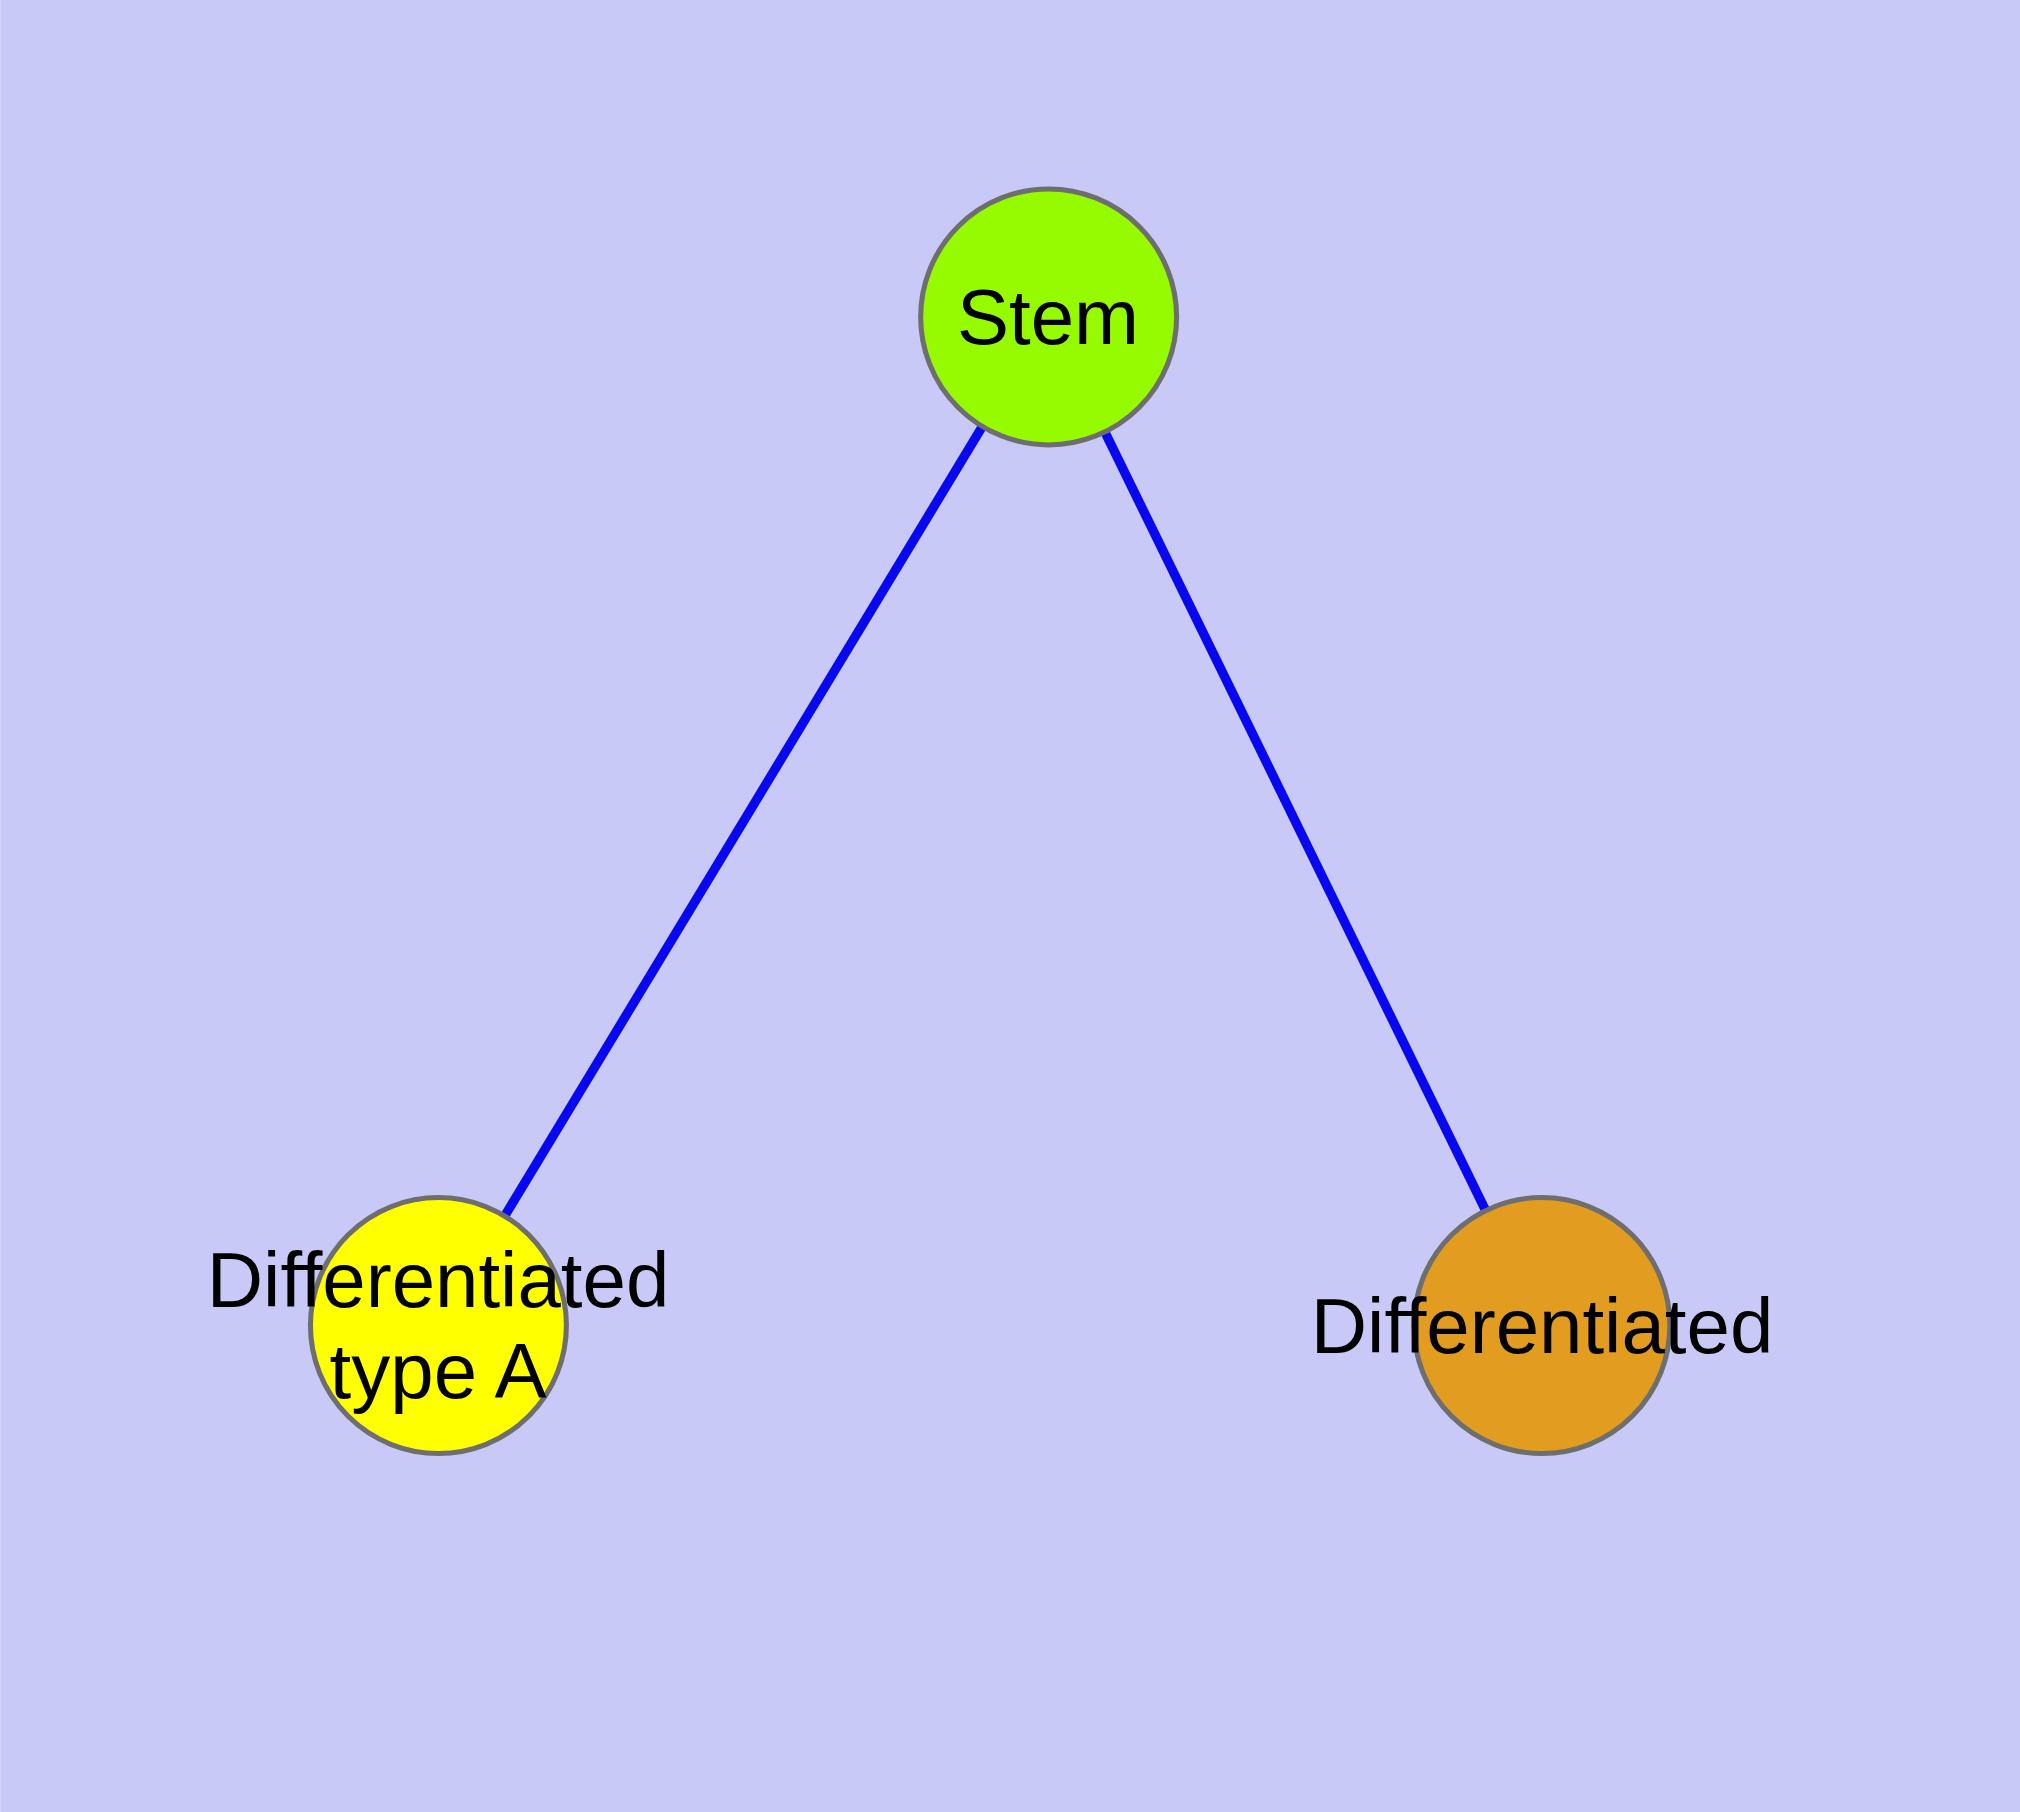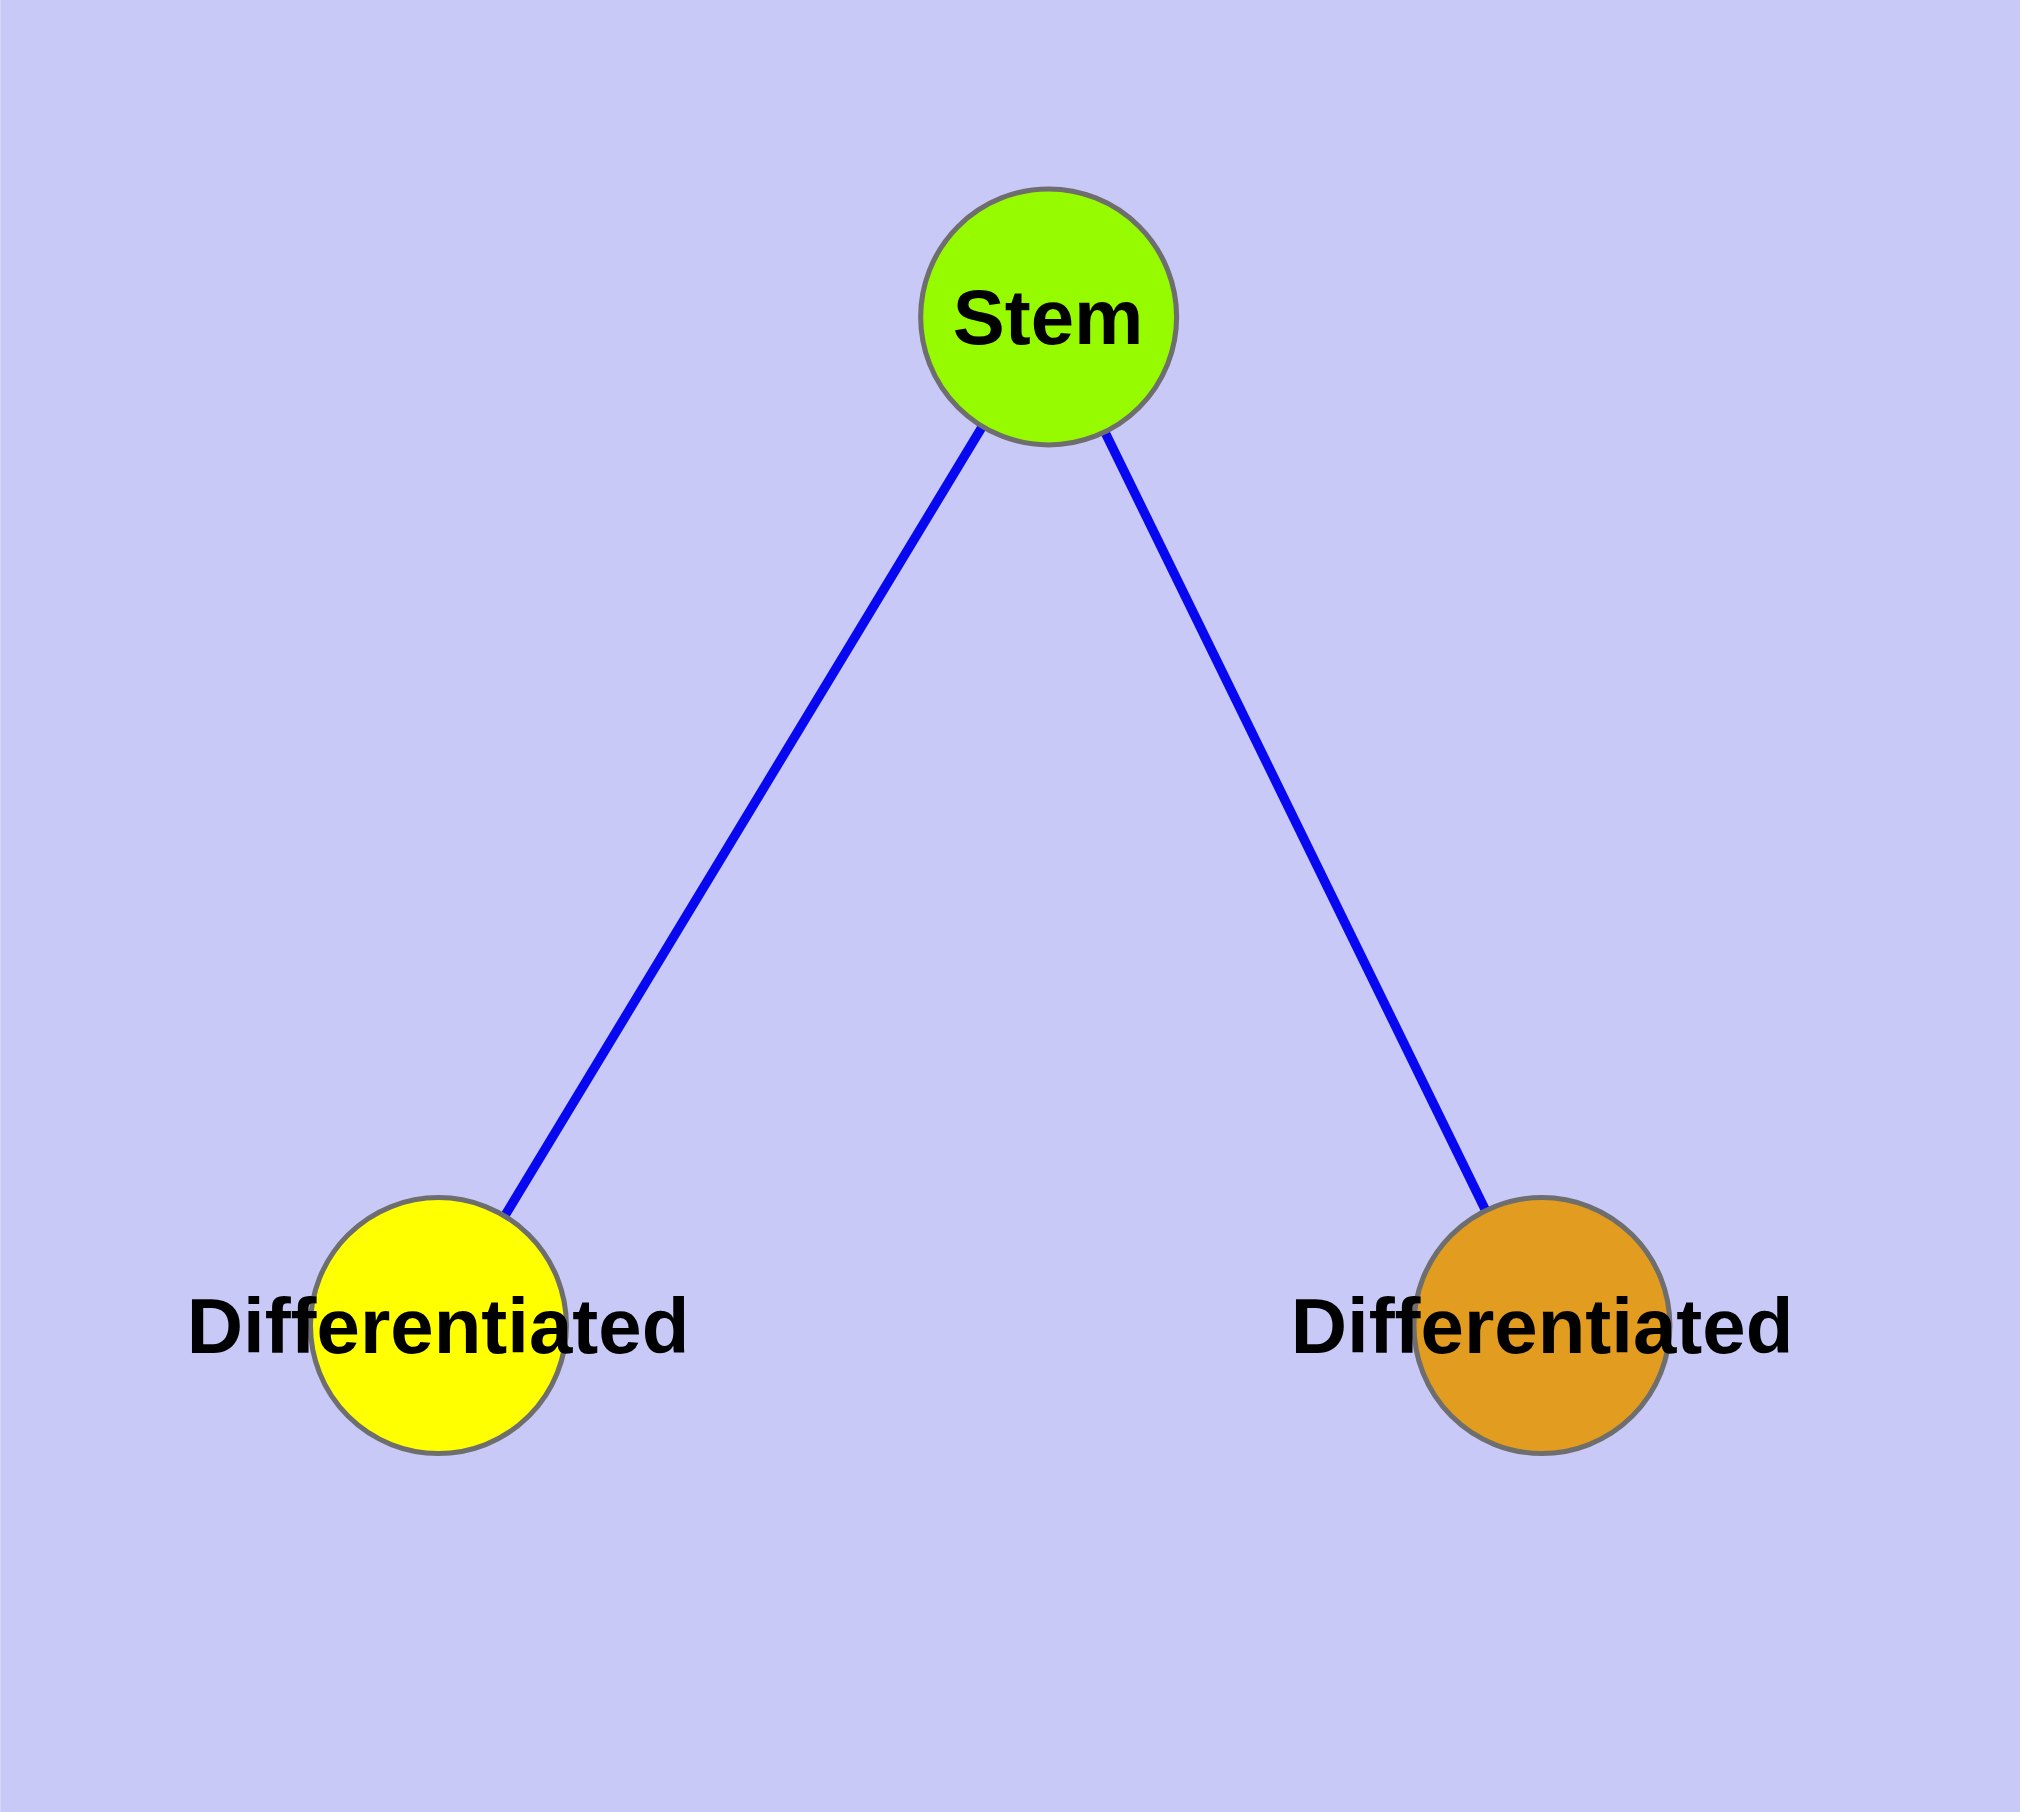--- a/index.html
+++ b/index.html
@@ -22,21 +22,21 @@
   }
   #canvas svg {
     position: absolute;
     left: 0;
     top: 0;
   }
   .node-label {
     position: absolute;
     transform: translate(-50%, -50%);
     text-align: center;
-    font-weight: bold;
+    font-weight: normal;
     font-size: 78px;
     line-height: 91px;
     color: #000000;
     white-space: nowrap;
     z-index: 2;
   }
 </style>
 </head>
 <body>
 
@@ -54,20 +54,21 @@
 
     <circle cx="517" cy="1564" r="151" stroke-width="6" fill="#FFFF00" stroke="#6E6E6E"></circle>
 
     <circle cx="1819" cy="1564" r="151" stroke-width="6" fill="#E29D20" stroke="#6E6E6E"></circle>
   </svg>
 
   <div class="node-label" style="left:1048px; top:317px;">Stem</div>
 
   <div class="node-label" style="left:438px; top:1326px;">
     <div>Differentiated</div>
+    <div>type A</div>
   </div>
 
   <div class="node-label" style="left:1542px; top:1326px;">
     <div>Differentiated</div>
   </div>
 
 </div>
 
 
 </body></html>

